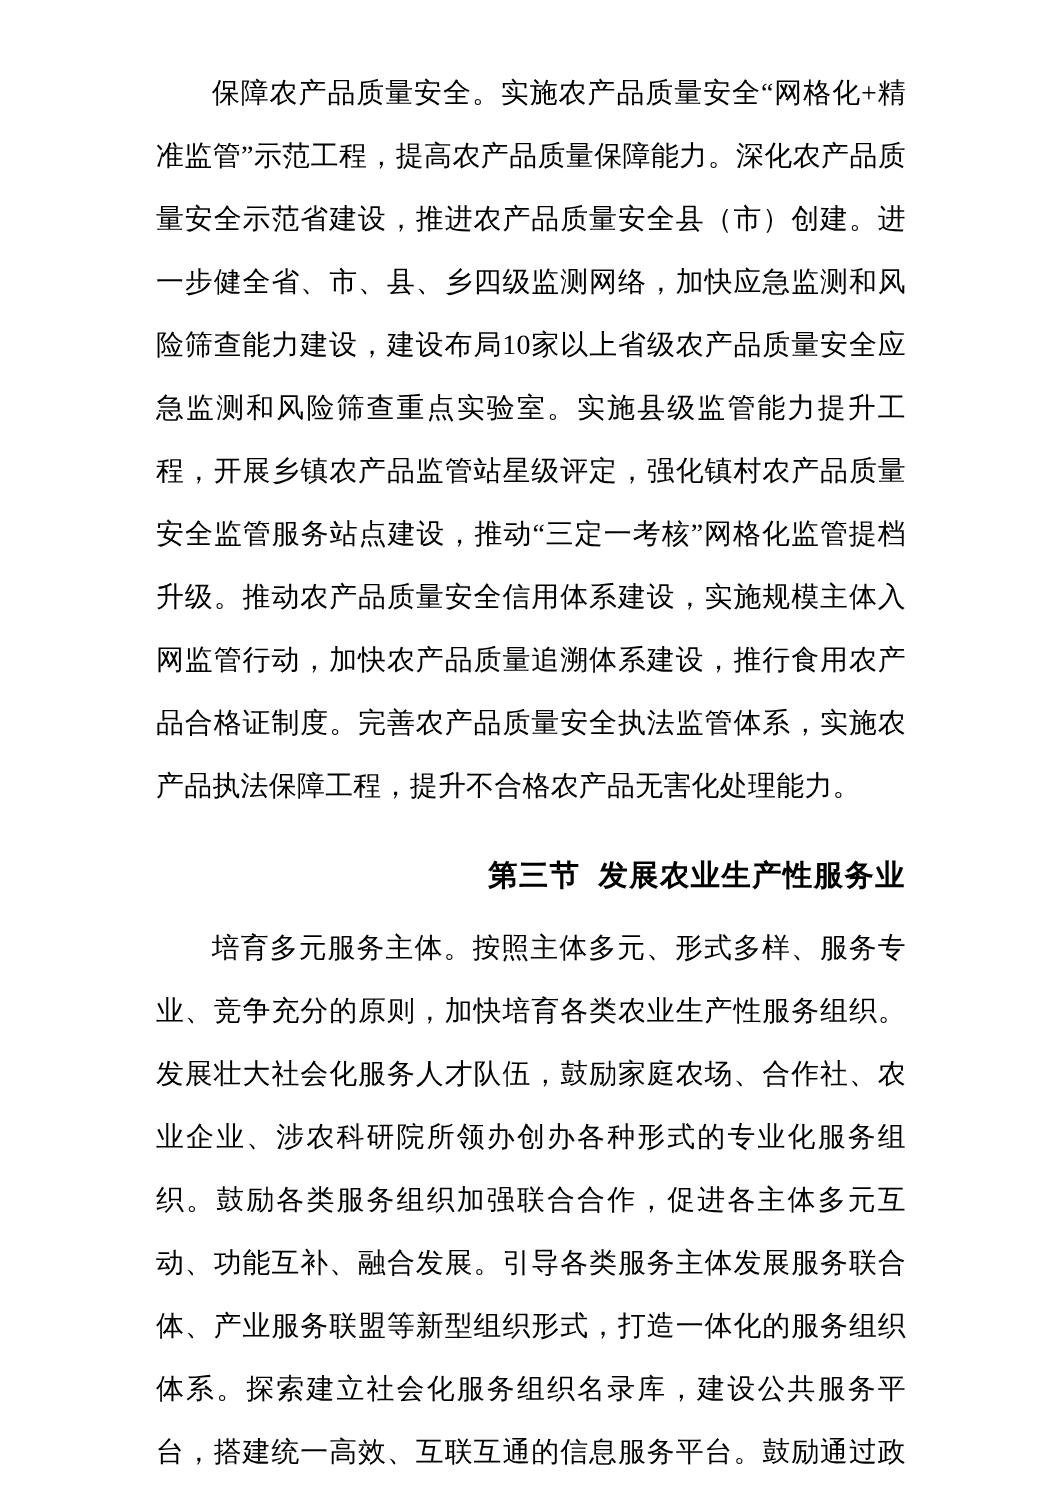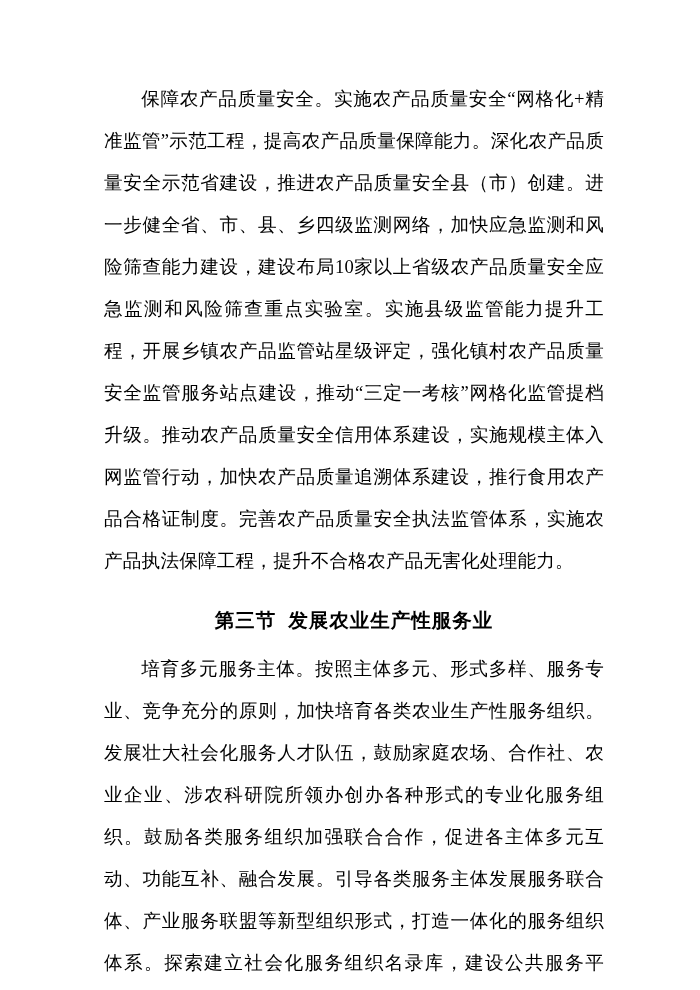--- a/index.html
+++ b/index.html
@@ -12,36 +12,36 @@
     background: #ffffff;
     font-family: "Liberation Serif", serif;
     color: #000000;
     overflow: hidden;
   }
   .page {
     position: relative;
     width: 700px;
     height: 990px;
     box-sizing: border-box;
-    padding: 78px 96px 60px 104px;
+    padding: 42px 96px 60px 104px;
   }
   .para {
     font-size: 18.6px;
     line-height: 42px;
     text-align: justify;
     text-justify: inter-ideograph;
     text-indent: 2em;
     margin: 0;
     letter-spacing: 0.2px;
   }
   .section-heading {
     font-size: 19.5px;
     line-height: 42px;
     font-weight: bold;
-    text-align: center;
+    text-align: right;
     margin: 18px 0 6px 0;
     letter-spacing: 1px;
   }
   .section-heading .sp {
     display: inline-block;
     width: 12px;
   }
 </style>
 </head>
 <body>

